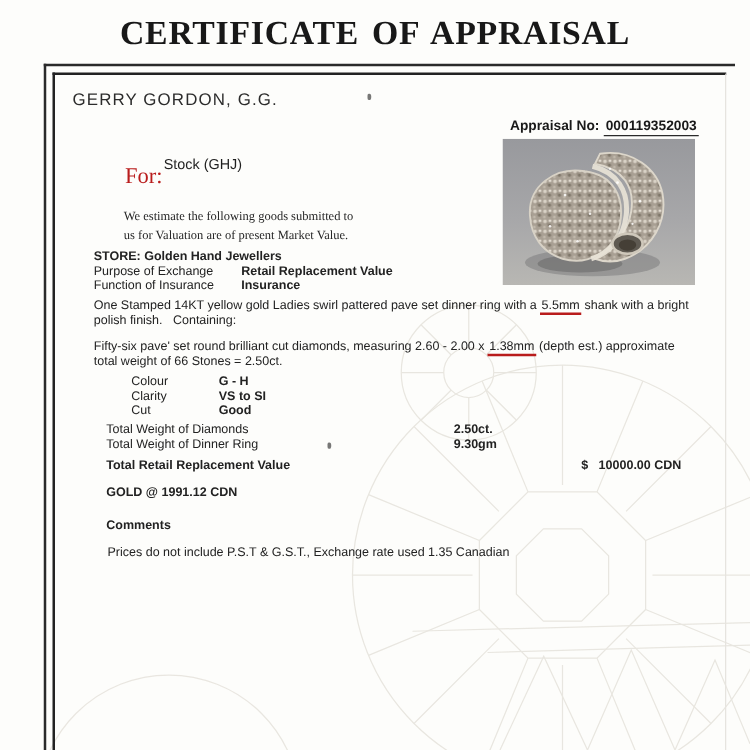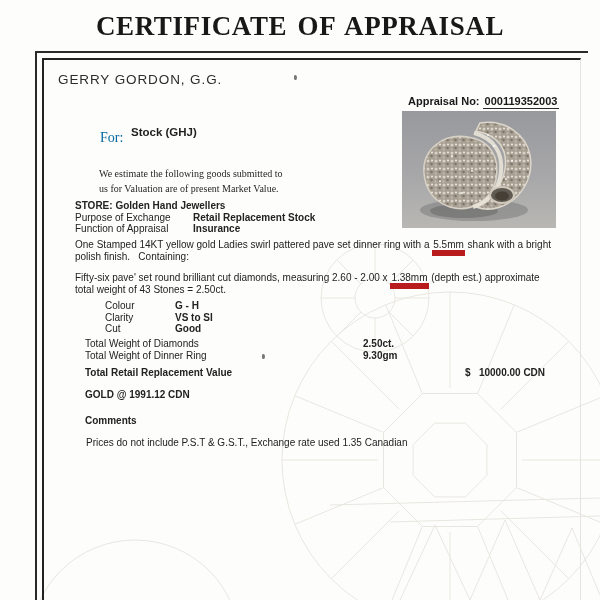--- a/index.html
+++ b/index.html
@@ -30,34 +30,34 @@
   .frame-inner{
     left:42px;top:56px;width:536px;height:560px;
     border-left:2px solid #222;border-top:2px solid #222;
     border-right:1px solid #e6e4df;
   }
 
   .appraiser{left:58px;top:70px;font-size:13.5px;letter-spacing:.9px;color:#2c2c2c}
   .appraisal-no{left:408px;top:93px;font-size:11px;font-weight:bold;color:#191919}
   .appraisal-no .num{border-bottom:1.5px solid #2a2a2a;padding:0 2px 1px 2px}
 
-  .for-label{left:100px;top:128px;font-family:"Liberation Serif",serif;font-size:14px;color:#0369a1}
-  .for-value{left:131px;top:124px;font-size:11.5px;font-weight:bold}
+  .for-label{left:100px;top:128px;font-family:"Liberation Serif",serif;font-size:18px;color:#b91c1c}
+  .for-value{left:131px;top:124px;font-size:11.5px;font-weight:normal}
 
   .estimate{left:99px;top:164px;font-family:"Liberation Serif",serif;font-size:10px;line-height:15px;color:#262626}
 
   .body-txt{font-size:10px;line-height:11.6px;color:#222}
   .store-line{left:75px;top:198px;font-weight:bold}
   .kv-purpose{left:75px;top:209.5px;width:400px}
   .kv-function{left:75px;top:221px;width:400px}
   .kv-purpose .val,.kv-function .val{position:absolute;left:118px;font-weight:bold}
 
   .desc{left:75px;top:237px;width:480px}
   .desc .gap{height:10px}
-  .u{border-bottom:6px solid #b91c1c;padding:0 1px}
+  .u{border-bottom:2px solid #b91c1c;padding:0 1px}
 
   .grade-row{left:105px;width:260px}
   .grade-row .val{position:absolute;left:70px;font-weight:bold}
 
   .tot-row{left:85px;width:470px}
   .tot-row .val{position:absolute;left:278px;font-weight:bold}
 
   .trrv{left:85px;top:365px;width:490px;font-weight:bold}
   .trrv .val{position:absolute;left:380px}
 
@@ -174,33 +174,33 @@
 
   <div class="abs estimate">
     <div>We estimate the following goods submitted to</div>
     <div>us for Valuation are of present Market Value.</div>
   </div>
 
   <div class="abs body-txt store-line">STORE: Golden Hand Jewellers</div>
 
   <div class="abs body-txt kv-purpose">
     <span>Purpose of Exchange</span>
-    <span class="val">Retail Replacement Stock</span>
+    <span class="val">Retail Replacement Value</span>
   </div>
   <div class="abs body-txt kv-function">
-    <span>Function of Appraisal</span>
+    <span>Function of Insurance</span>
     <span class="val">Insurance</span>
   </div>
 
   <div class="abs body-txt desc">
     <div><span>One Stamped 14KT yellow gold Ladies swirl pattered pave set dinner ring with a </span><span class="u">5.5mm</span><span> shank with a bright</span></div>
     <div class="pre">polish finish.   Containing:</div>
     <div class="gap"></div>
     <div><span>Fifty-six pave' set round brilliant cut diamonds, measuring 2.60 - 2.00 x </span><span class="u">1.38mm</span><span> (depth est.) approximate</span></div>
-    <div>total weight of 43 Stones = 2.50ct.</div>
+    <div>total weight of 66 Stones = 2.50ct.</div>
   </div>
 
   <div class="abs body-txt grade-row" style="top:298px">
     <span>Colour</span>
     <span class="val">G - H</span>
   </div>
   <div class="abs body-txt grade-row" style="top:309.5px">
     <span>Clarity</span>
     <span class="val">VS to SI</span>
   </div>

